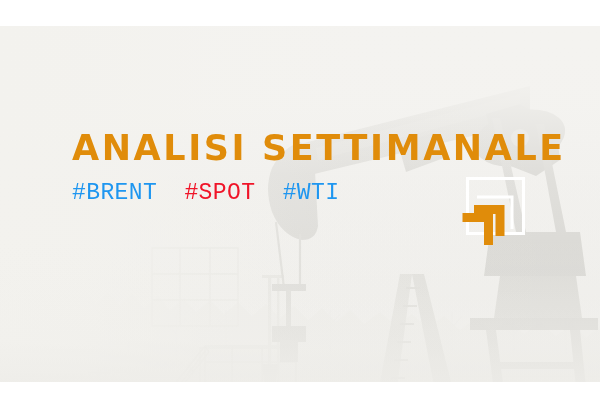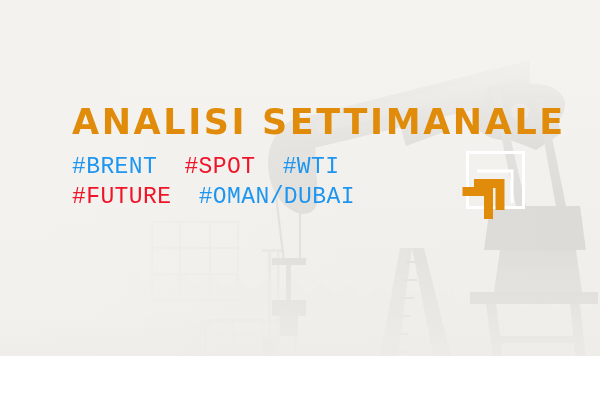--- a/index.html
+++ b/index.html
@@ -8,20 +8,21 @@
     background: #ffffff;
   }
 
   #banner {
     position: relative;
     width: 600px;
     height: 356px;
     overflow: hidden;
     background: #f1f0ec;
     font-family: "DejaVu Sans", "Liberation Sans", sans-serif;
+    margin-top: 26px;
     -webkit-font-smoothing: antialiased;
   }
 
   
   #photo-layer {
     position: absolute;
     inset: 0;
     overflow: hidden;
   }
 
@@ -264,24 +265,20 @@
 
     <div class="title-line">ANALISI SETTIMANALE</div>
 
 
     <div class="tag-line" id="tag-row-1">
       <span class="tag tag-blue">#BRENT</span>
       <span class="tag tag-red">#SPOT</span>
       <span class="tag tag-blue">#WTI</span>
     </div>
 
-    <div class="tag-line">
-      <span class="tag tag-red">#FUTURE</span>
-      <span class="tag tag-blue">#OMAN/DUBAI</span>
-    </div>
   </div>
 
   <div id="logo">
     <svg width="80" height="80" viewBox="0 0 80 80">
 
       <rect x="12.5" y="7.5" width="56" height="55" fill="none" stroke="#ffffff" stroke-width="3"></rect>
 
       <path d="M22 26 L57 26 L57 58" fill="none" stroke="#ffffff" stroke-width="3"></path>
 
       <path d="M7.5 46.5 L33.5 46.5 L33.5 74" fill="none" stroke="#e08c0a" stroke-width="9"></path>

